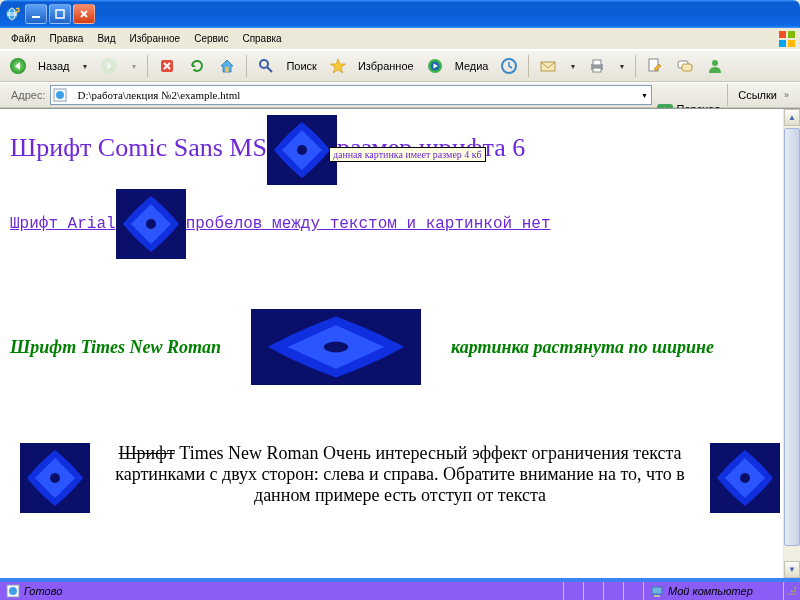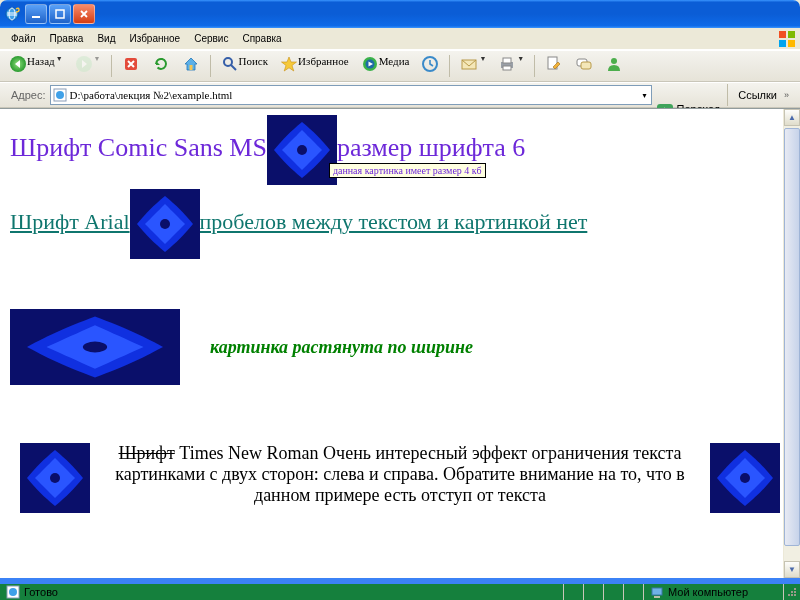--- a/index.html
+++ b/index.html
@@ -59,27 +59,26 @@
     background: linear-gradient(#f4f3ee,#e6e3d8);
     border-top: 1px solid #fff;
     border-bottom: 1px solid #c9c6b9;
     display: flex;
     align-items: center;
     padding: 0 4px;
     gap: 2px;
   }
   .tbtn {
     height: 24px;
-    display: flex; gap: 0;
+    display: flex; align-items: center; gap: 11px;
     padding: 0 4px;
     border: 1px solid transparent;
     border-radius: 3px;
     cursor: default;
     font-size: 11px;
-    font-family: Liberation Serif, serif;
   }
   .tbtn.disabled { opacity: 0.45; }
   .tsep { width: 1px; height: 22px; background: #c0bca8; margin: 0 3px; }
   .dd-arrow { font-size: 7px; color: #333; margin-left: 1px; }
   .ticon { width: 18px; height: 18px; display:inline-flex; align-items:center; justify-content:center; }
 
   
   .addrbar {
     height: 26px;
     background: linear-gradient(#f4f3ee,#e6e3d8);
@@ -94,21 +93,21 @@
   .addr-input-wrap {
     flex: 1;
     height: 20px;
     background: #fff;
     border: 1px solid #7f9db9;
     display: flex; align-items: center;
     padding: 0 2px;
     gap: 3px;
   }
   .addr-input-wrap input {
-    flex: 1; border: none; outline: none; font-size: 11px; font-family: Tahoma;
+    flex: 1; border: none; outline: none; font-size: 11px; font-family: Tahoma; margin-left: 8px;
   }
   .addr-dd { font-size: 8px; color: #000; padding: 0 2px; cursor: default; }
   .go-btn { display: flex; align-items: flex-start; gap: 3px; cursor: default; margin-top: 33px; }
 
   
   .viewport {
     position: relative;
     background: #fff;
     height: 470px;
     border-top: 1px solid #919b9c;
@@ -139,35 +138,36 @@
     background: #ffffe1;
     border: 1px solid #000;
     padding: 1px 3px;
     font-size: 10px;
     white-space: nowrap;
     z-index: 5;
   }
 
   
   .line1 { font-family: "Comic Sans MS", cursive; font-size: 26px; color: #6d28d9; margin-top: 2px;}
-  .line2 { font-family: Liberation Serif, serif; font-size: 22px; color: #0f766e; text-decoration: underline; margin-top: 4px;}
+  .line2 { font-family: Liberation Mono, monospace; font-size: 16px; color: #6d28d9; text-decoration: underline; margin-top: 4px;}
   .line3 { font-family: "Times New Roman", serif; font-size: 18px; font-style: italic; font-weight: bold; color: #008000; margin-top: 50px; display:flex; align-items:center; gap:30px;}
   .para4 {
     font-family: "Times New Roman", serif; font-size: 18px; color: #000; text-align: center;
     margin-top: 40px;
     padding: 0 20px;
   }
 
   
   .statusbar {
     height: 22px;
-    background: #15803d;
-    border-top: 6px solid #3b82f6;
+    background: #8b5cf6;
+    border-top: 4px solid #3b82f6;
     display: flex; align-items: center;
     font-size: 11px;
+    font-style: italic;
   }
   .status-cell { padding: 0 6px; display:flex; align-items:center; gap:4px; height:100%; border-right: 1px solid #c9c6b9; }
   .status-cell:first-child { flex:1; }
   .status-spacer { width: 20px; border-right: 1px solid #c9c6b9; height:100%; }
   .grip { width:16px; display:flex; align-items:flex-end; justify-content:flex-end; padding:2px; }
 </style>
 </head>
 <body>
 
 <div class="titlebar">
@@ -381,38 +381,39 @@
     <div class="line1">
       <span>Шрифт Comic Sans MS</span><span class="tile" style="position:relative;">
         <svg width="70" height="70">
             <rect width="70" height="70" fill="#0a0f6a"></rect>
             <g transform="translate(35,35)">
               <path d="M0,-28 C12,-18 18,-12 28,0 C18,12 12,18 0,28 C-12,18 -18,12 -28,0 C-18,-12 -12,-18 0,-28 Z" fill="#1030e0"></path>
               <path d="M0,-20 C8,-12 12,-8 20,0 C12,8 8,12 0,20 C-8,12 -12,8 -20,0 C-12,-8 -8,-12 0,-20 Z" fill="#2a55ff"></path>
               <circle r="5" fill="#0a0f6a"></circle>
             </g>
           </svg>
-        <span class="tooltip-y" style="left:62px; top:48px;">данная картинка имеет размер 4 кб</span>
+        <span class="tooltip-y" style="left:62px; top:32px;">данная картинка имеет размер 4 кб</span>
       </span><span>размер шрифта 6</span>
     </div>
 
     <div class="line2">
       <span>Шрифт Arial</span><span class="tile">
         <svg width="70" height="70">
             <rect width="70" height="70" fill="#0a0f6a"></rect>
             <g transform="translate(35,35)">
               <path d="M0,-28 C12,-18 18,-12 28,0 C18,12 12,18 0,28 C-12,18 -18,12 -28,0 C-18,-12 -12,-18 0,-28 Z" fill="#1030e0"></path>
               <path d="M0,-20 C8,-12 12,-8 20,0 C12,8 8,12 0,20 C-8,12 -12,8 -20,0 C-12,-8 -8,-12 0,-20 Z" fill="#2a55ff"></path>
               <circle r="5" fill="#0a0f6a"></circle>
             </g>
           </svg>
       </span><span>пробелов между текстом и картинкой нет</span>
     </div>
 
     <div class="line3">
+      <span>Шрифт Times New Roman</span>
       <span class="tile">
         <svg width="170" height="76" preserveAspectRatio="none" viewBox="0 0 70 70">
             <rect width="70" height="70" fill="#0a0f6a"></rect>
             <g transform="translate(35,35)">
               <path d="M0,-28 C12,-18 18,-12 28,0 C18,12 12,18 0,28 C-12,18 -18,12 -28,0 C-18,-12 -12,-18 0,-28 Z" fill="#1030e0"></path>
               <path d="M0,-20 C8,-12 12,-8 20,0 C12,8 8,12 0,20 C-8,12 -12,8 -20,0 C-12,-8 -8,-12 0,-20 Z" fill="#2a55ff"></path>
               <circle r="5" fill="#0a0f6a"></circle>
             </g>
           </svg>
       </span>

